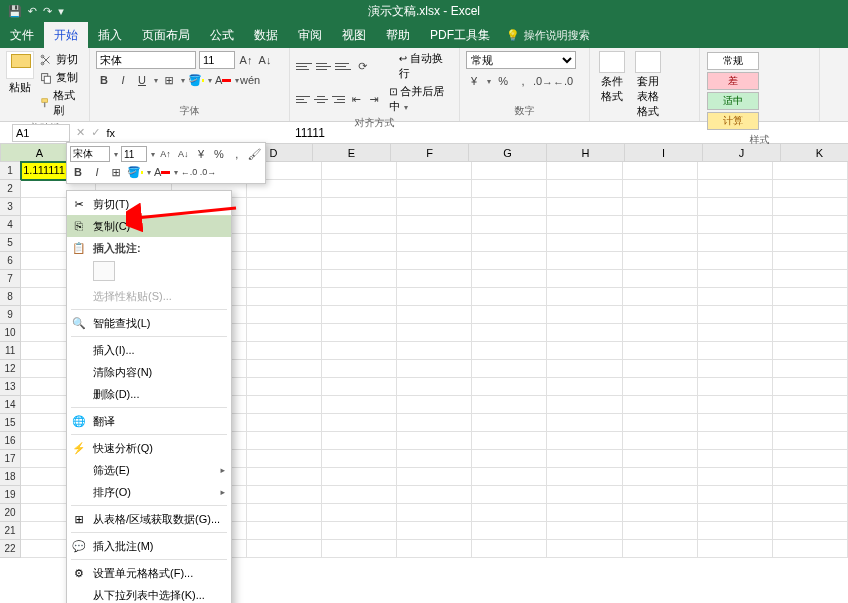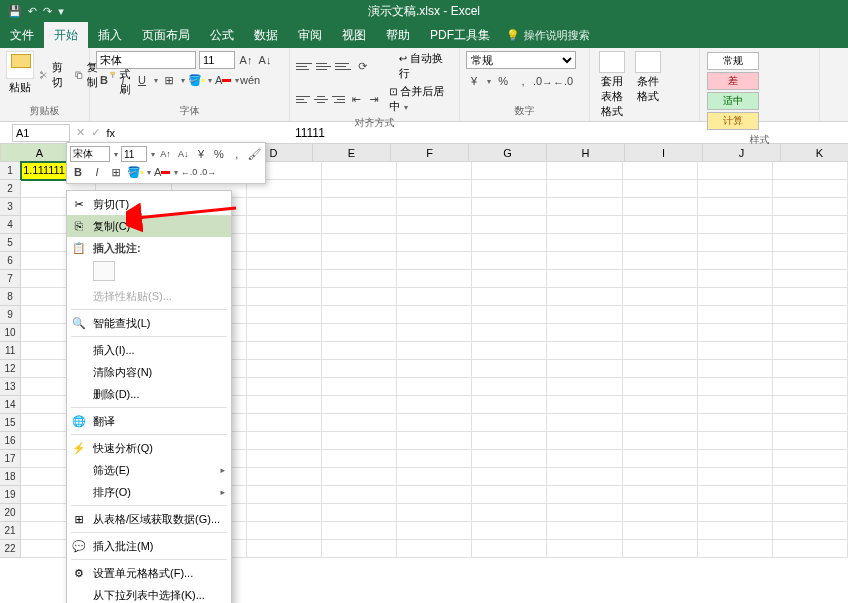--- a/index.html
+++ b/index.html
@@ -3,31 +3,31 @@
 <meta charset="utf-8">
 <style>
 *{margin:0;padding:0;box-sizing:border-box;font-family:"Microsoft YaHei",Arial,sans-serif;font-size:11px}
 body{background:#fff;width:848px;height:603px;overflow:hidden;position:relative}
 .titlebar{background:#217346;height:22px;display:flex;align-items:center;color:#fff;position:relative}
 .qat{display:flex;gap:6px;padding:0 8px;align-items:center}
 .qat span{color:#fff;opacity:.9}
 .title-text{position:absolute;left:50%;transform:translateX(-50%);font-size:12px}
 .tabs{background:#217346;height:26px;display:flex;align-items:stretch;color:#fff}
 .tab{padding:0 10px;display:flex;align-items:center;cursor:pointer;font-size:12px}
-.tab.active{background:#f3f3f3;color:#0f766e}
+.tab.active{background:#f3f3f3;color:#1d4ed8}
 .tell-me{display:flex;align-items:center;gap:4px;margin-left:6px;opacity:.9}
 .ribbon{background:#f3f3f3;height:74px;display:flex;border-bottom:1px solid #d4d4d4}
 .group{border-right:1px solid #e0e0e0;padding:3px 6px;display:flex;flex-direction:column;justify-content:space-between}
 .group-label{text-align:center;font-size:10px;color:#666;padding-top:2px}
 .clipboard{width:90px}
 .clip-top{display:flex;gap:2px}
 .paste-big{width:32px;text-align:center;font-size:10px}
 .paste-icon{width:28px;height:28px;background:#fff;border:1px solid #ddd;margin:0 auto 1px;position:relative}
 .paste-icon::after{content:"";position:absolute;top:2px;left:4px;width:18px;height:12px;background:#f9d978;border:1px solid #c9a227}
-.clip-btns{display:flex;gap:1px;font-size:11px}
+.clip-btns{display:flex;flex-direction:column;gap:1px;font-size:11px}
 .clip-btn{display:flex;align-items:center;gap:3px;padding:1px 3px}
 .clip-btn svg{width:12px;height:12px}
 .font-group{width:200px}
 .font-row1{display:flex;gap:3px;align-items:center}
 .font-name{width:100px;height:18px;border:1px solid #ababab;background:#fff;padding:0 3px;font-size:11px}
 .font-size{width:36px;height:18px;border:1px solid #ababab;background:#fff;padding:0 3px;font-size:11px}
 .font-btn{width:16px;height:16px;display:inline-flex;align-items:center;justify-content:center;color:#444}
 .font-row2{display:flex;gap:3px;align-items:center;margin-top:3px}
 .bold{font-weight:bold}
 .italic{font-style:italic}
@@ -226,23 +226,23 @@
         <span class="font-btn">,</span>
         <span class="font-btn">.0→</span>
         <span class="font-btn">←.0</span>
       </div>
     </div>
     <div class="group-label">数字</div>
   </div>
 
   <div class="group styles-group">
     <div class="style-btns">
+      <div class="style-btn"><div class="style-icon"></div><span>条件格式</span></div>
       <div class="style-btn"><div class="style-icon"></div><span style="white-space:pre-line">套用
 表格格式</span></div>
-      <div class="style-btn"><div class="style-icon"></div><span>条件格式</span></div>
     </div>
   </div>
 
   <div class="group cell-styles">
     <div>
       <div class="style-cell sc-normal">常规</div>
       <div class="style-cell sc-bad">差</div><br>
       <div class="style-cell sc-good">适中</div>
       <div class="style-cell sc-calc">计算</div>
     </div>

